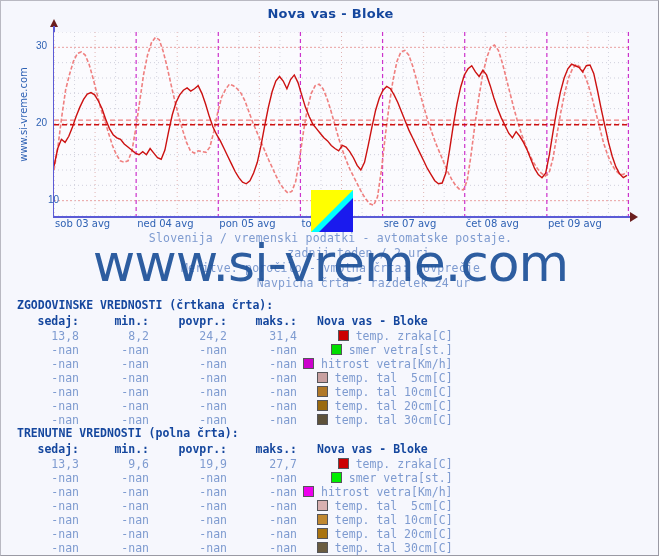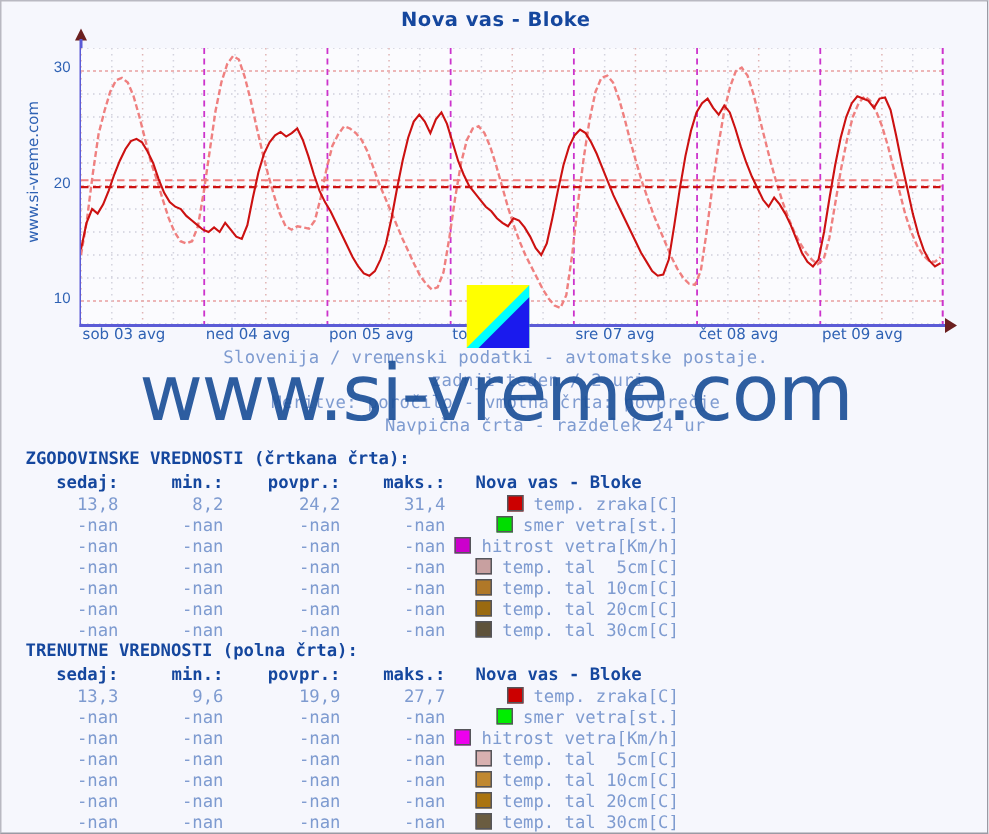--- a/index.html
+++ b/index.html
@@ -167,21 +167,21 @@
         <line x1="575" y1="0" x2="575" y2="184" stroke="#cc33cc" stroke-width="1.2" stroke-dasharray="4,3"></line>
         <line x1="574.5" y1="0" x2="574.5" y2="184" stroke="#cc33cc" stroke-width="1.4" stroke-dasharray="4,3"></line>
         <polyline points="0.00,138.00 3.90,115.00 7.80,84.33 11.69,57.50 15.59,42.17 19.49,29.13 23.39,21.47 27.29,19.93 31.18,23.00 35.08,32.20 38.98,46.00 42.88,61.33 46.78,76.67 50.67,88.17 54.57,101.20 58.47,113.47 62.37,122.67 66.27,128.80 70.16,130.33 74.06,128.80 77.96,118.83 81.86,95.83 85.76,69.00 89.65,42.17 93.55,23.00 97.45,10.73 101.35,5.37 105.24,7.67 109.14,19.17 113.04,34.50 116.94,52.13 120.84,69.00 124.73,84.33 128.63,98.13 132.53,110.40 136.43,118.83 140.33,121.13 144.22,118.83 148.12,119.60 152.02,120.37 155.92,115.00 159.82,99.67 163.71,80.50 167.61,65.17 171.51,57.50 175.41,52.13 179.31,53.67 183.20,56.73 187.10,61.33 191.00,69.00 194.90,79.73 198.80,90.47 202.69,99.67 206.59,108.87 210.49,118.07 214.39,127.27 218.29,135.70 222.18,144.13 226.08,151.80 229.98,157.17 233.88,161.00 237.78,159.47 241.67,149.50 245.57,126.50 249.47,99.67 253.37,76.67 257.27,61.33 261.16,53.67 265.06,52.13 268.96,56.73 272.86,65.93 276.76,78.20 280.65,92.00 284.55,105.80 288.45,118.07 292.35,128.80 296.24,138.00 300.14,145.67 304.04,153.33 307.94,161.00 311.84,167.13 315.73,171.73 319.63,173.27 323.53,164.83 327.43,138.00 331.33,103.50 335.22,72.83 339.12,47.53 343.02,29.13 346.92,19.93 350.82,18.40 354.71,23.00 358.61,33.73 362.51,47.53 366.41,62.87 370.31,76.67 374.20,89.70 378.10,101.20 382.00,111.93 385.90,121.13 389.80,130.33 393.69,139.53 397.59,147.20 401.49,153.33 405.39,157.17 409.29,157.93 413.18,148.73 417.08,122.67 420.98,92.00 424.88,65.17 428.78,42.17 432.67,26.07 436.57,15.33 440.47,13.03 444.37,18.40 448.27,30.67 452.16,46.00 456.06,61.33 459.96,76.67 463.86,90.47 467.76,102.73 471.65,113.47 475.55,122.67 479.45,130.33 483.35,136.47 487.24,141.07 491.14,144.13 495.04,141.07 498.94,126.50 502.84,103.50 506.73,80.50 510.63,61.33 514.53,46.00 518.43,36.80 522.33,32.20 526.22,35.27 530.12,42.17 534.02,52.13 537.92,65.17 541.82,80.50 545.71,95.83 549.61,111.17 553.51,122.67 557.41,131.87 561.31,138.00 565.20,141.83 569.10,142.60 573.00,139.53" fill="none" stroke="#ef8080" stroke-width="1.6" stroke-dasharray="4,2"></polyline>
         <line x1="0" y1="88.16666666666666" x2="575" y2="88.16666666666666" stroke="#ef8080" stroke-width="1.4" stroke-dasharray="5,3"></line>
         <polyline points="0.00,134.17 3.70,116.53 7.39,107.33 11.09,110.40 14.79,104.27 18.48,95.07 22.18,84.33 25.88,75.13 29.57,67.47 33.27,62.10 36.97,60.57 40.66,62.87 44.36,69.00 48.06,76.67 51.75,87.40 55.45,96.60 59.15,102.73 62.85,105.80 66.54,107.33 70.24,111.93 73.94,115.00 77.63,118.07 81.33,121.13 85.03,122.67 88.72,119.60 92.42,122.67 96.12,116.53 99.81,121.13 103.51,125.73 107.21,127.27 110.90,118.07 114.60,99.67 118.30,82.80 121.99,70.53 125.69,62.87 129.39,58.27 133.08,55.97 136.78,59.03 140.48,56.73 144.17,53.67 147.87,61.33 151.57,72.07 155.26,84.33 158.96,95.07 162.66,102.73 166.35,108.87 170.05,116.53 173.75,124.20 177.45,131.87 181.14,139.53 184.84,145.67 188.54,150.27 192.23,151.80 195.93,148.73 199.63,141.07 203.32,130.33 207.02,113.47 210.72,93.53 214.41,75.13 218.11,59.80 221.81,49.07 225.50,44.47 229.20,49.07 232.90,56.73 236.59,47.53 240.29,42.93 243.99,50.60 247.68,62.87 251.38,75.13 255.08,84.33 258.77,92.00 262.47,96.60 266.17,101.20 269.86,105.80 273.56,108.87 277.26,113.47 280.95,116.53 284.65,118.83 288.35,113.47 292.05,115.00 295.74,119.60 299.44,125.73 303.14,133.40 306.83,138.00 310.53,130.33 314.23,113.47 317.92,95.07 321.62,78.20 325.32,65.93 329.01,58.27 332.71,54.43 336.41,56.73 340.10,62.87 343.80,70.53 347.50,79.73 351.19,88.93 354.89,98.13 358.59,105.80 362.28,113.47 365.98,121.13 369.68,128.80 373.37,136.47 377.07,142.60 380.77,148.73 384.46,151.80 388.16,151.03 391.86,141.07 395.55,118.07 399.25,93.53 402.95,72.07 406.65,55.20 410.34,42.93 414.04,36.80 417.74,33.73 421.43,39.87 425.13,44.47 428.83,38.33 432.52,42.93 436.22,53.67 439.92,65.93 443.61,76.67 447.31,85.87 451.01,93.53 454.70,101.20 458.40,105.80 462.10,99.67 465.79,104.27 469.49,110.40 473.19,118.07 476.88,127.27 480.58,136.47 484.28,142.60 487.97,145.67 491.67,141.07 495.37,122.67 499.06,99.67 502.76,78.20 506.46,59.80 510.15,46.00 513.85,36.80 517.55,32.20 521.25,33.73 524.94,35.27 528.64,39.87 532.34,33.73 536.03,32.97 539.73,41.40 543.43,58.27 547.12,76.67 550.82,93.53 554.52,110.40 558.21,124.20 561.91,134.93 565.61,141.83 569.30,145.67 573.00,143.37" fill="none" stroke="#cc1111" stroke-width="1.4"></polyline>
         <line x1="0" y1="92.76666666666668" x2="575" y2="92.76666666666668" stroke="#cc1111" stroke-width="1.4" stroke-dasharray="5,3"></line>
       </svg>
   </div>
 
   <div id="yticks">
-      <div class="ytick" style="left: 20px; top: 192.667px;">10</div>
+      <div class="ytick" style="left: 32px; top: 192.667px;">10</div>
       <div class="ytick" style="left: 20px; top: 116px;">20</div>
       <div class="ytick" style="left: 20px; top: 39.3333px;">30</div>
     </div>
   <div id="xticks">
       <div class="xtick" style="left: 54.0714px; width: 80px;">sob 03 avg</div>
       <div class="xtick" style="left: 136.214px; width: 80px;">ned 04 avg</div>
       <div class="xtick" style="left: 218.357px; width: 80px;">pon 05 avg</div>
       <div class="xtick" style="left: 300.5px; width: 80px;">tor 06 avg</div>
       <div class="xtick" style="left: 382.643px; width: 80px;">sre 07 avg</div>
       <div class="xtick" style="left: 464.786px; width: 80px;">čet 08 avg</div>

